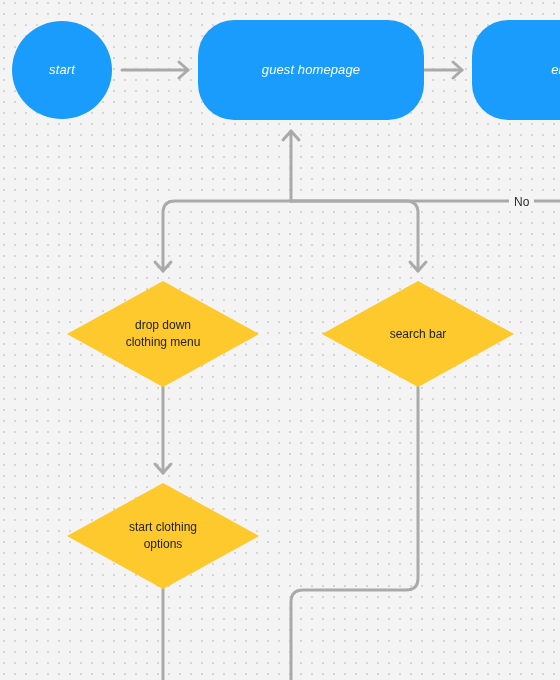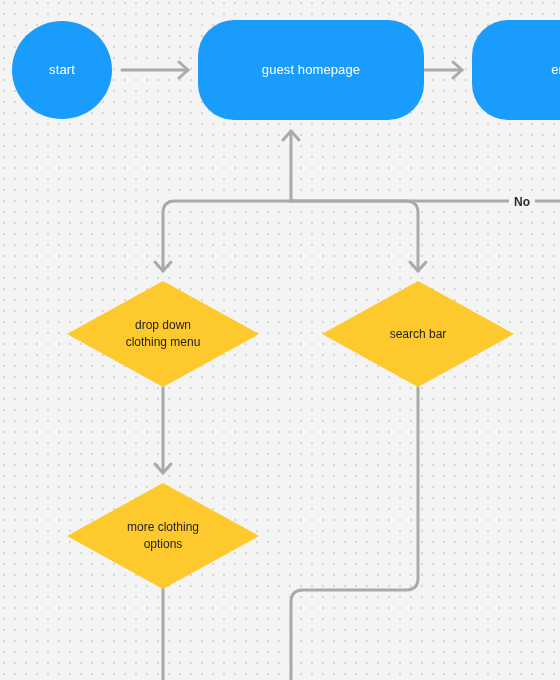--- a/index.html
+++ b/index.html
@@ -30,20 +30,21 @@
     height: 680px;
     pointer-events: none;
   }
   .node {
     position: absolute;
     display: flex;
     align-items: center;
     justify-content: center;
     text-align: left;
     box-sizing: border-box;
+    font-style: italic;
   }
   .node-blue {
     background: #1a9cfc;
     color: #ffffff;
     font-size: 13px;
     line-height: 16px;
     letter-spacing: 0.1px;
   }
   .node-circle {
     border-radius: 50%;
@@ -149,19 +150,19 @@
       <polygon points="96,0 192,53 96,106 0,53" fill="#fdc92c"></polygon>
     </svg>
     <div class="diamond-text">drop down
 clothing menu</div>
   </div>
 
   <div class="diamond-wrap" style="left:67px; top:483px; width:192px; height:106px;">
     <svg class="diamond-shape" viewBox="0 0 192 106" preserveAspectRatio="none">
       <polygon points="96,0 192,53 96,106 0,53" fill="#fdc92c"></polygon>
     </svg>
-    <div class="diamond-text">more clothing
+    <div class="diamond-text">start clothing
 options</div>
   </div>
 
-  <div class="edge-label" style="left:509px; top:194px;font-weight:bold;">No</div>
+  <div class="edge-label" style="left:509px; top:194px;">No</div>
 
 </div>
 
 </body></html>

